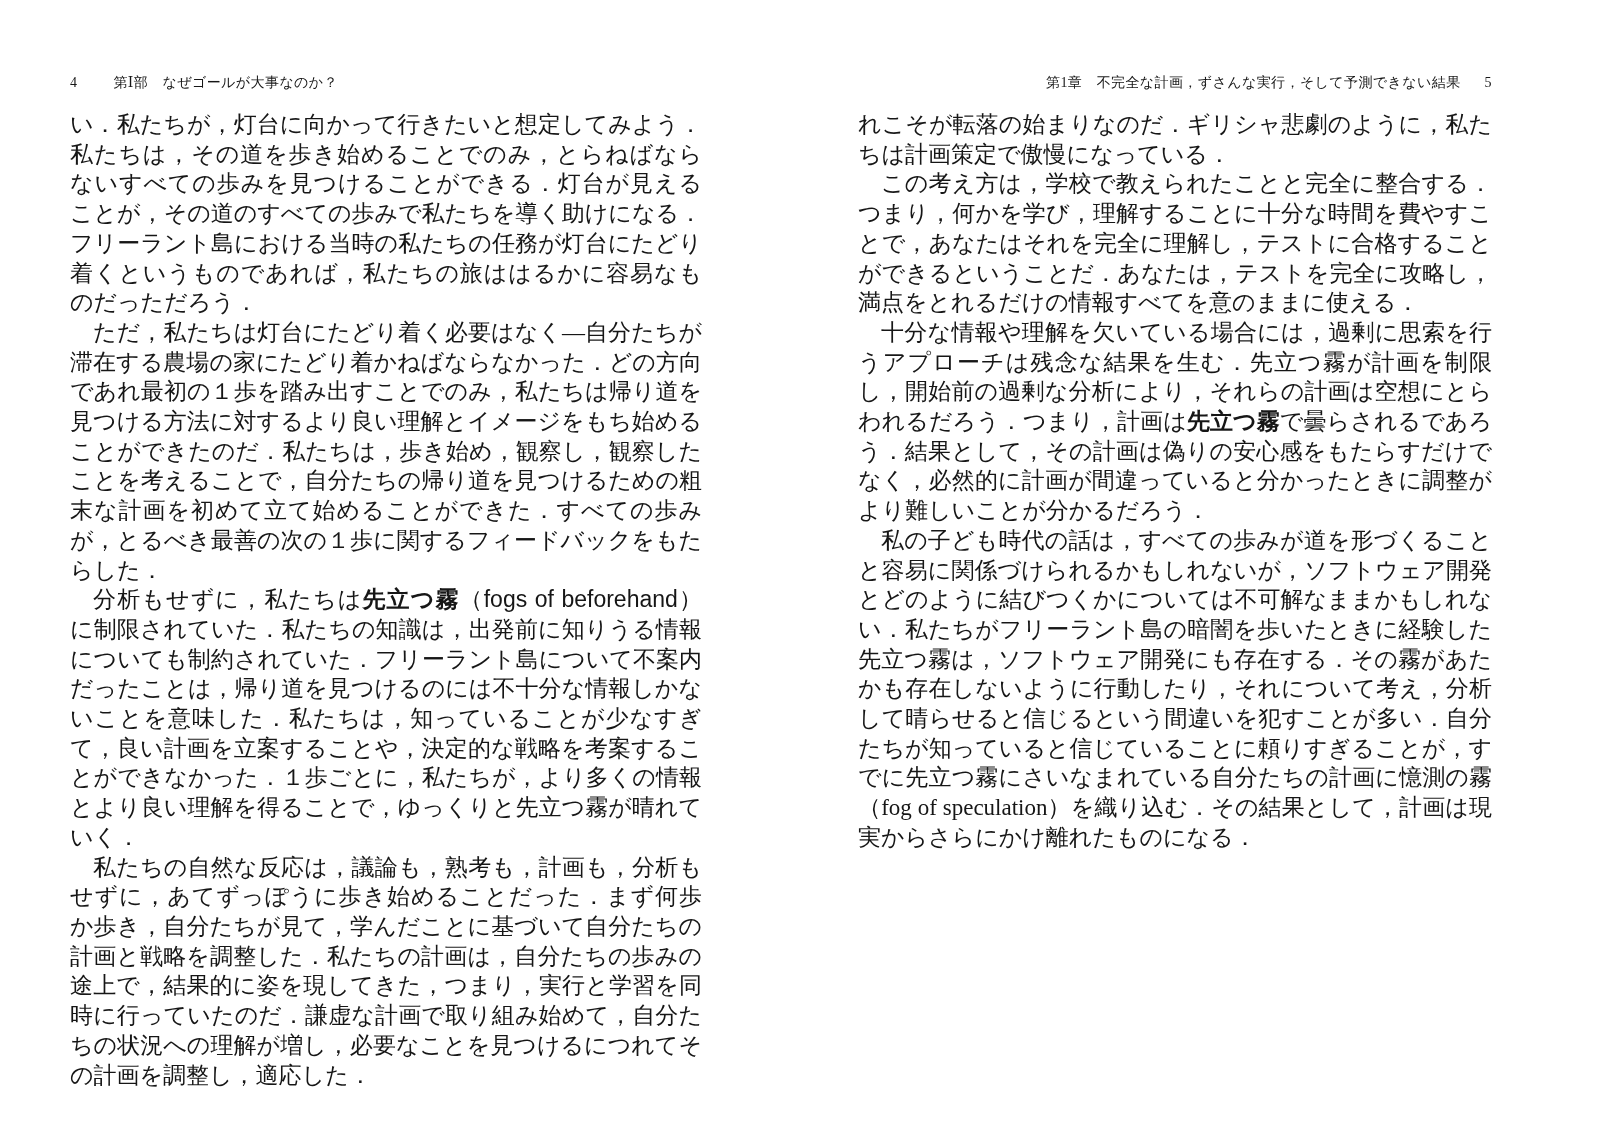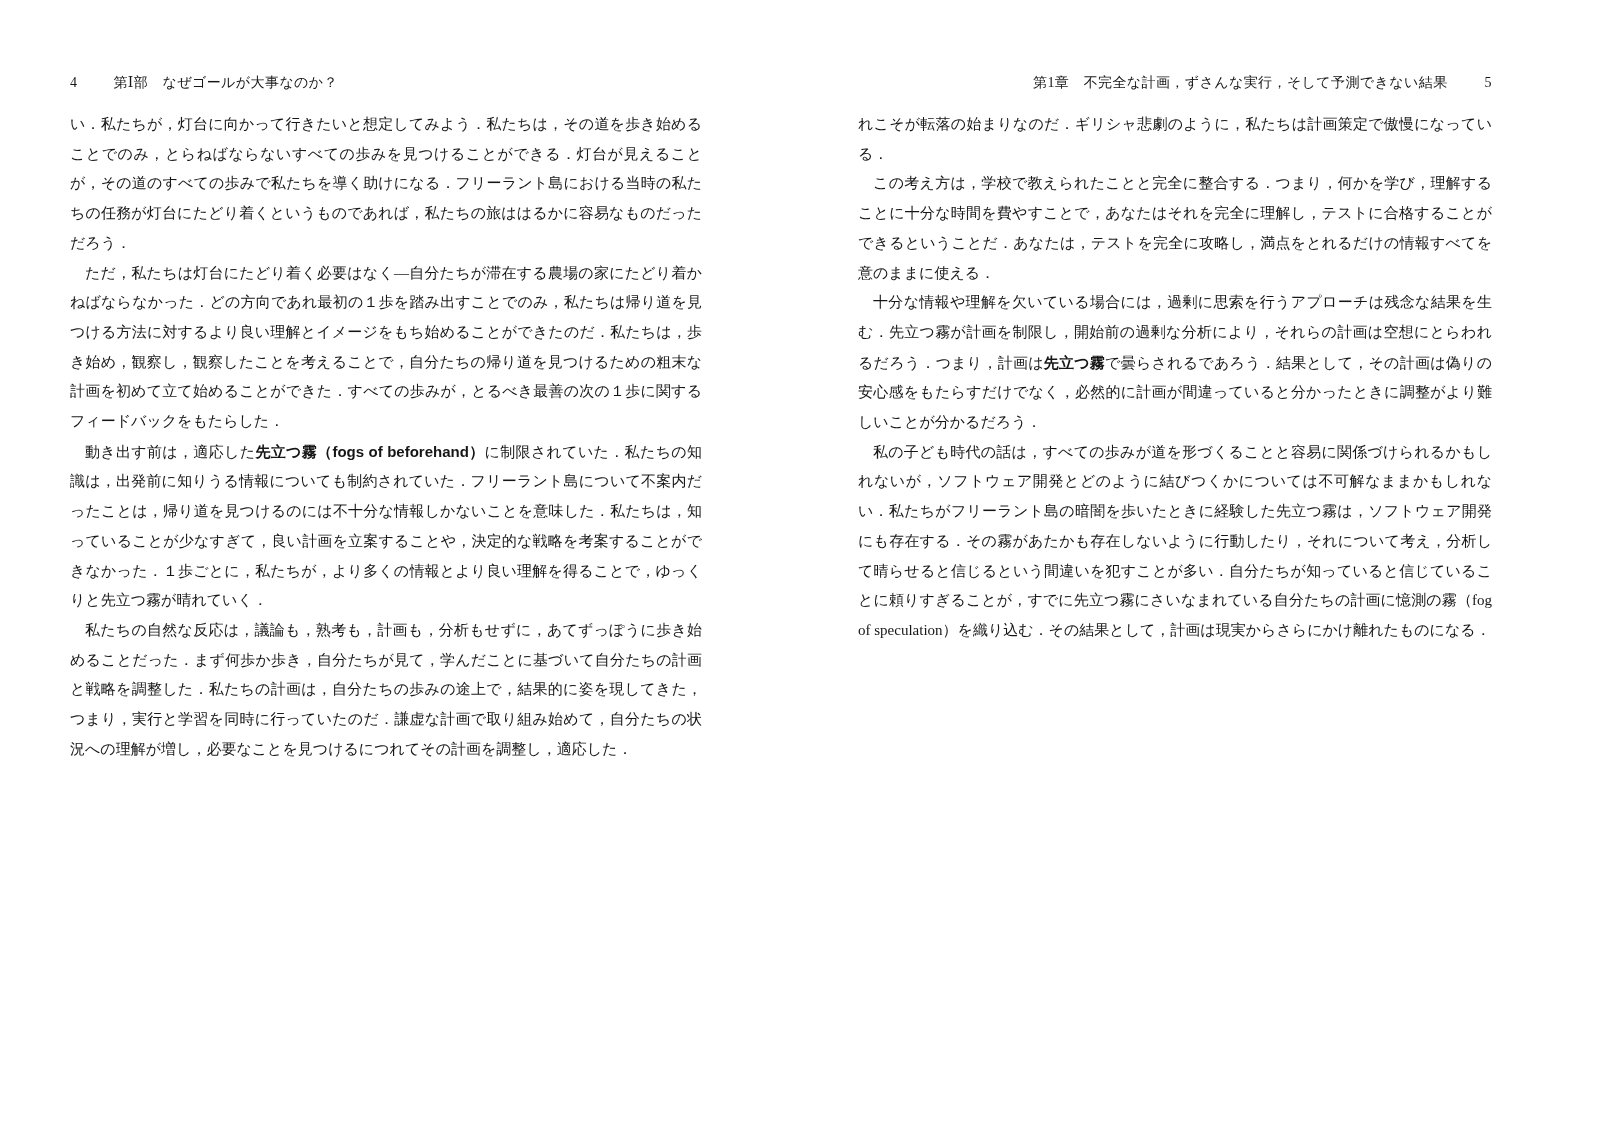--- a/index.html
+++ b/index.html
@@ -32,63 +32,63 @@
   .page-header.left {
     left: 70px;
     width: 632px;
     justify-content: flex-start;
     gap: 36px;
   }
   .page-header.right {
     left: 858px;
     width: 634px;
     justify-content: flex-end;
-    gap: 37px;
+    gap: 24px;
   }
   .page-body {
     position: absolute;
     top: 110px;
     text-align: justify;
     text-justify: inter-ideograph;
-    font-size: 15px;
+    font-size: 23px;
     line-height: 29.7px;
   }
   .page-body.left  { left: 70px;  width: 632px; }
   .page-body.right { left: 858px; width: 634px; }
   p.para { margin: 0; padding: 0; }
   p.para.indent { text-indent: 1em; }
   .run-normal { font-family: "Liberation Serif", "DejaVu Serif", serif; }
   .run-bold {
     font-family: Liberation Sans, sans-serif;
     font-weight: bold;
   }
   .run-sans {
     font-family: "Liberation Sans", "DejaVu Sans", sans-serif;
-    font-weight: bold;
+    font-weight: normal;
   }
 </style>
 </head>
 <body>
 
 <div class="spread">
 
   <div class="page-header left">
     <span>4</span>
     <span>第Ⅰ部　なぜゴールが大事なのか？</span>
   </div>
 
   <div class="page-header right">
     <span>第1章　不完全な計画，ずさんな実行，そして予測できない結果</span>
     <span>5</span>
   </div>
 
   <div class="page-body left" id="left-body">
       <p class="para"><span class="run-normal">い．私たちが，灯台に向かって行きたいと想定してみよう．私たちは，その道を歩き始めることでのみ，とらねばならないすべての歩みを見つけることができる．灯台が見えることが，その道のすべての歩みで私たちを導く助けになる．フリーラント島における当時の私たちの任務が灯台にたどり着くというものであれば，私たちの旅ははるかに容易なものだっただろう．</span></p>
       <p class="para indent"><span class="run-normal">ただ，私たちは灯台にたどり着く必要はなく―自分たちが滞在する農場の家にたどり着かねばならなかった．どの方向であれ最初の１歩を踏み出すことでのみ，私たちは帰り道を見つける方法に対するより良い理解とイメージをもち始めることができたのだ．私たちは，歩き始め，観察し，観察したことを考えることで，自分たちの帰り道を見つけるための粗末な計画を初めて立て始めることができた．すべての歩みが，とるべき最善の次の１歩に関するフィードバックをもたらした．</span></p>
-      <p class="para indent"><span class="run-normal">動き出す前は，適応した</span><span class="run-bold">先立つ霧</span><span class="run-sans">（fogs of beforehand）</span><span class="run-normal">に制限されていた．私たちの知識は，出発前に知りうる情報についても制約されていた．フリーラント島について不案内だったことは，帰り道を見つけるのには不十分な情報しかないことを意味した．私たちは，知っていることが少なすぎて，良い計画を立案することや，決定的な戦略を考案することができなかった．１歩ごとに，私たちが，より多くの情報とより良い理解を得ることで，ゆっくりと先立つ霧が晴れていく．</span></p>
+      <p class="para indent"><span class="run-normal">分析もせずに，私たちは</span><span class="run-bold">先立つ霧</span><span class="run-sans">（fogs of beforehand）</span><span class="run-normal">に制限されていた．私たちの知識は，出発前に知りうる情報についても制約されていた．フリーラント島について不案内だったことは，帰り道を見つけるのには不十分な情報しかないことを意味した．私たちは，知っていることが少なすぎて，良い計画を立案することや，決定的な戦略を考案することができなかった．１歩ごとに，私たちが，より多くの情報とより良い理解を得ることで，ゆっくりと先立つ霧が晴れていく．</span></p>
       <p class="para indent"><span class="run-normal">私たちの自然な反応は，議論も，熟考も，計画も，分析もせずに，あてずっぽうに歩き始めることだった．まず何歩か歩き，自分たちが見て，学んだことに基づいて自分たちの計画と戦略を調整した．私たちの計画は，自分たちの歩みの途上で，結果的に姿を現してきた，つまり，実行と学習を同時に行っていたのだ．謙虚な計画で取り組み始めて，自分たちの状況への理解が増し，必要なことを見つけるにつれてその計画を調整し，適応した．</span></p>
     </div>
 
   <div class="page-body right" id="right-body">
       <p class="para"><span class="run-normal">れこそが転落の始まりなのだ．ギリシャ悲劇のように，私たちは計画策定で傲慢になっている．</span></p>
       <p class="para indent"><span class="run-normal">この考え方は，学校で教えられたことと完全に整合する．つまり，何かを学び，理解することに十分な時間を費やすことで，あなたはそれを完全に理解し，テストに合格することができるということだ．あなたは，テストを完全に攻略し，満点をとれるだけの情報すべてを意のままに使える．</span></p>
       <p class="para indent"><span class="run-normal">十分な情報や理解を欠いている場合には，過剰に思索を行うアプローチは残念な結果を生む．先立つ霧が計画を制限し，開始前の過剰な分析により，それらの計画は空想にとらわれるだろう．つまり，計画は</span><span class="run-bold">先立つ霧</span><span class="run-normal">で曇らされるであろう．結果として，その計画は偽りの安心感をもたらすだけでなく，必然的に計画が間違っていると分かったときに調整がより難しいことが分かるだろう．</span></p>
       <p class="para indent"><span class="run-normal">私の子ども時代の話は，すべての歩みが道を形づくることと容易に関係づけられるかもしれないが，ソフトウェア開発とどのように結びつくかについては不可解なままかもしれない．私たちがフリーラント島の暗闇を歩いたときに経験した先立つ霧は，ソフトウェア開発にも存在する．その霧があたかも存在しないように行動したり，それについて考え，分析して晴らせると信じるという間違いを犯すことが多い．自分たちが知っていると信じていることに頼りすぎることが，すでに先立つ霧にさいなまれている自分たちの計画に憶測の霧（fog of speculation）を織り込む．その結果として，計画は現実からさらにかけ離れたものになる．</span></p>
     </div>
 

